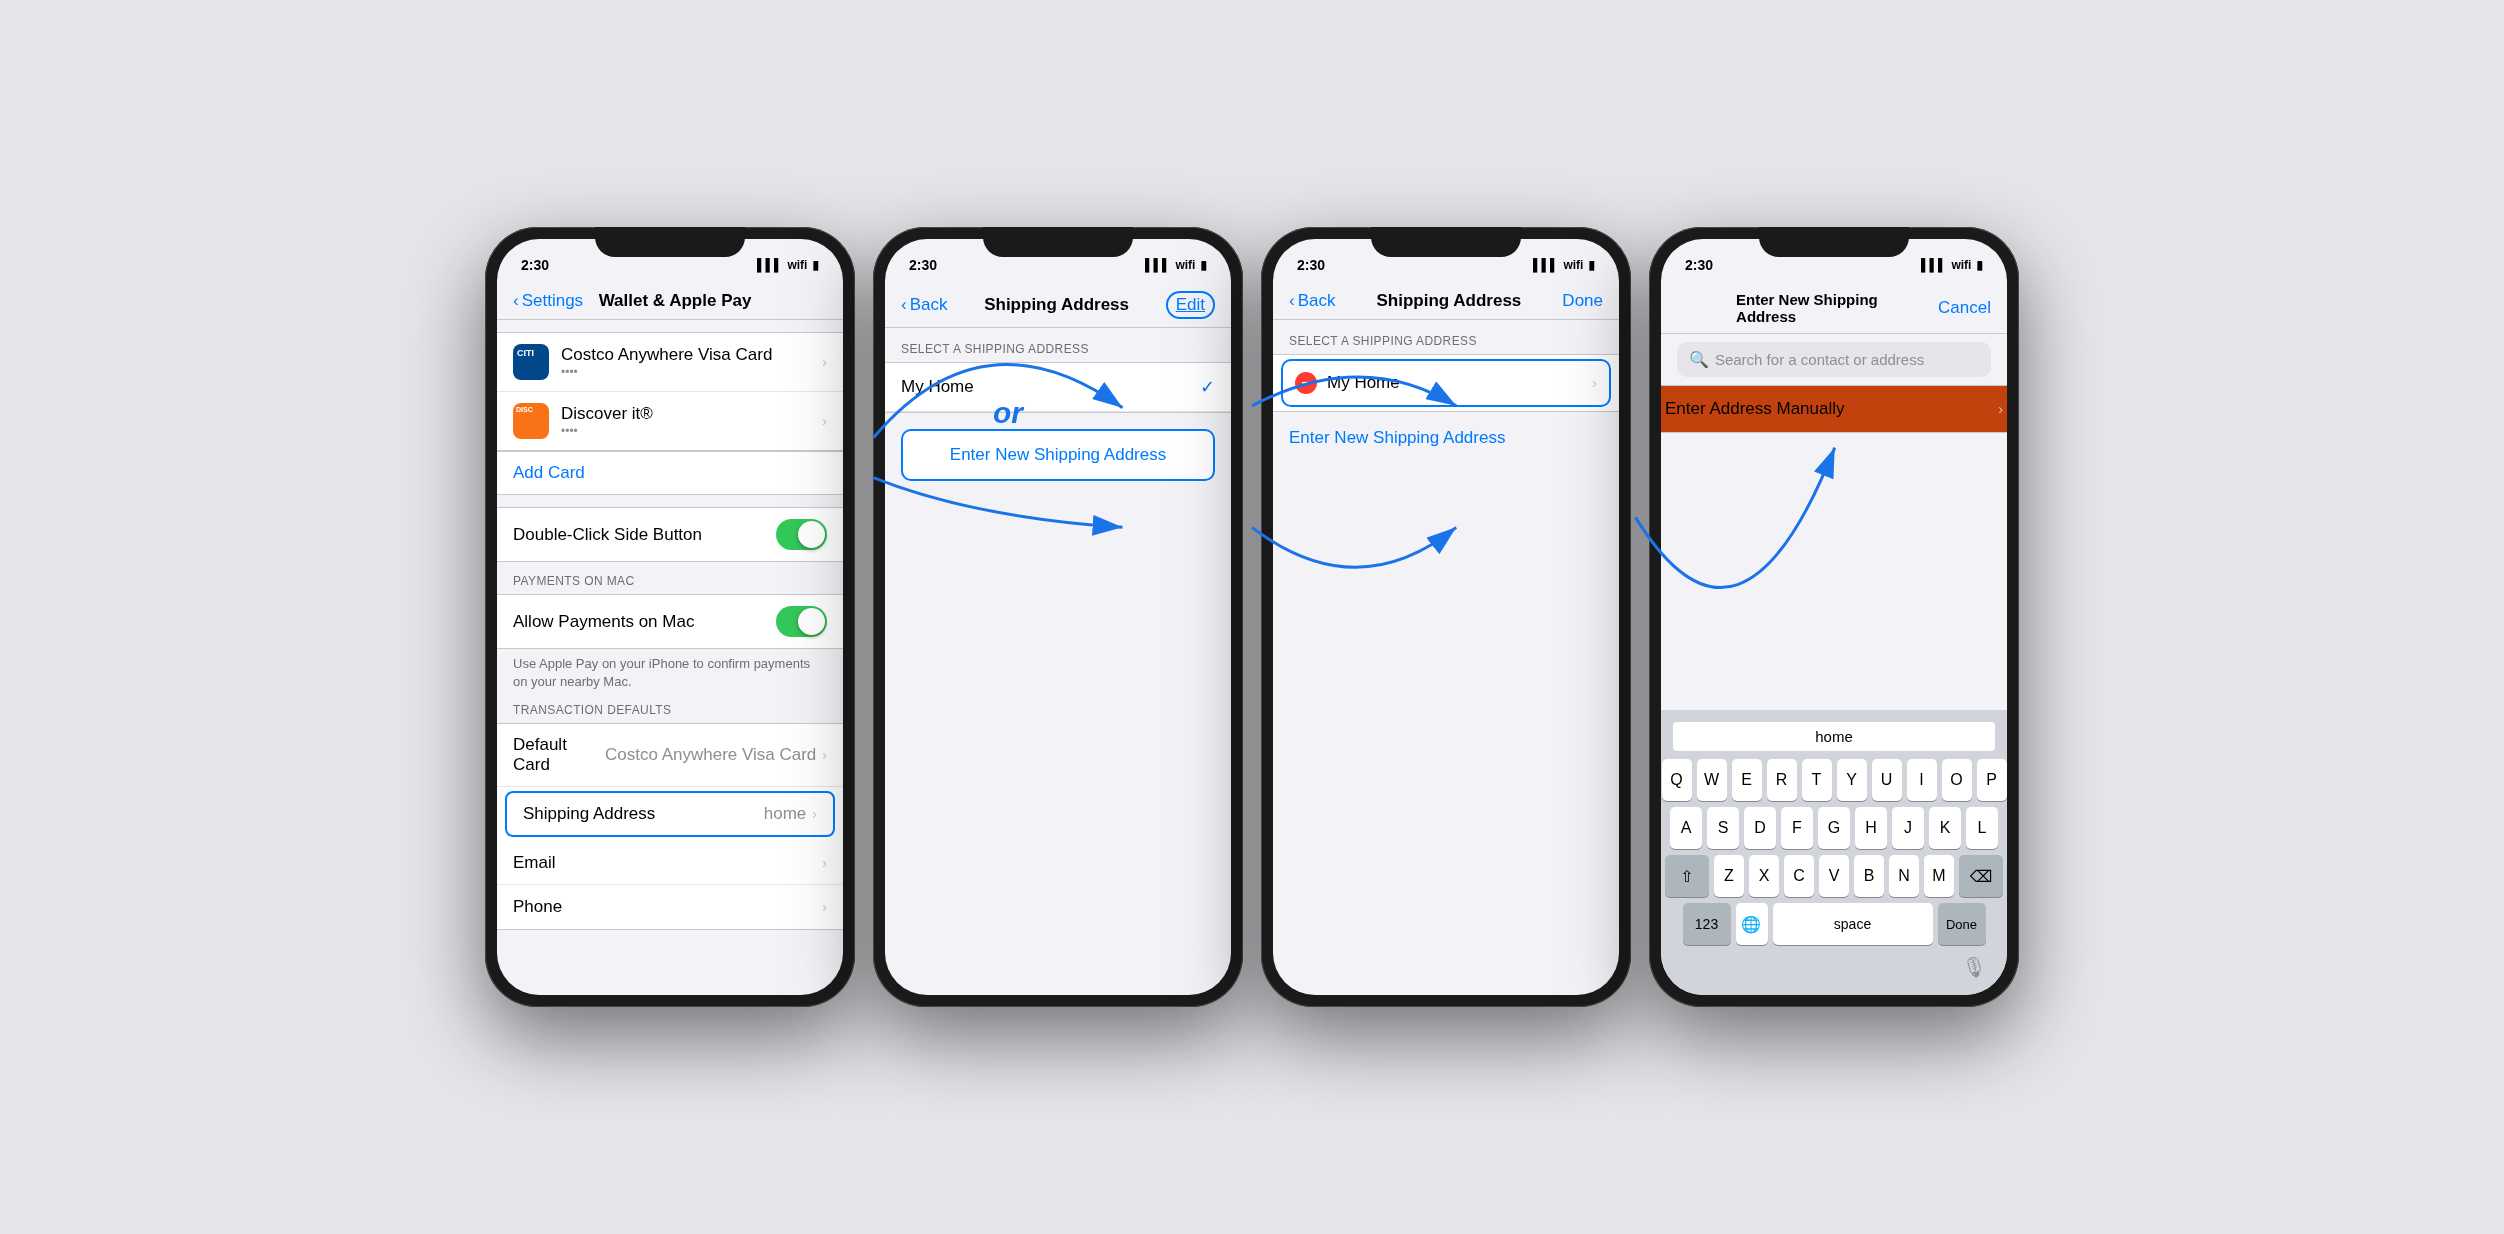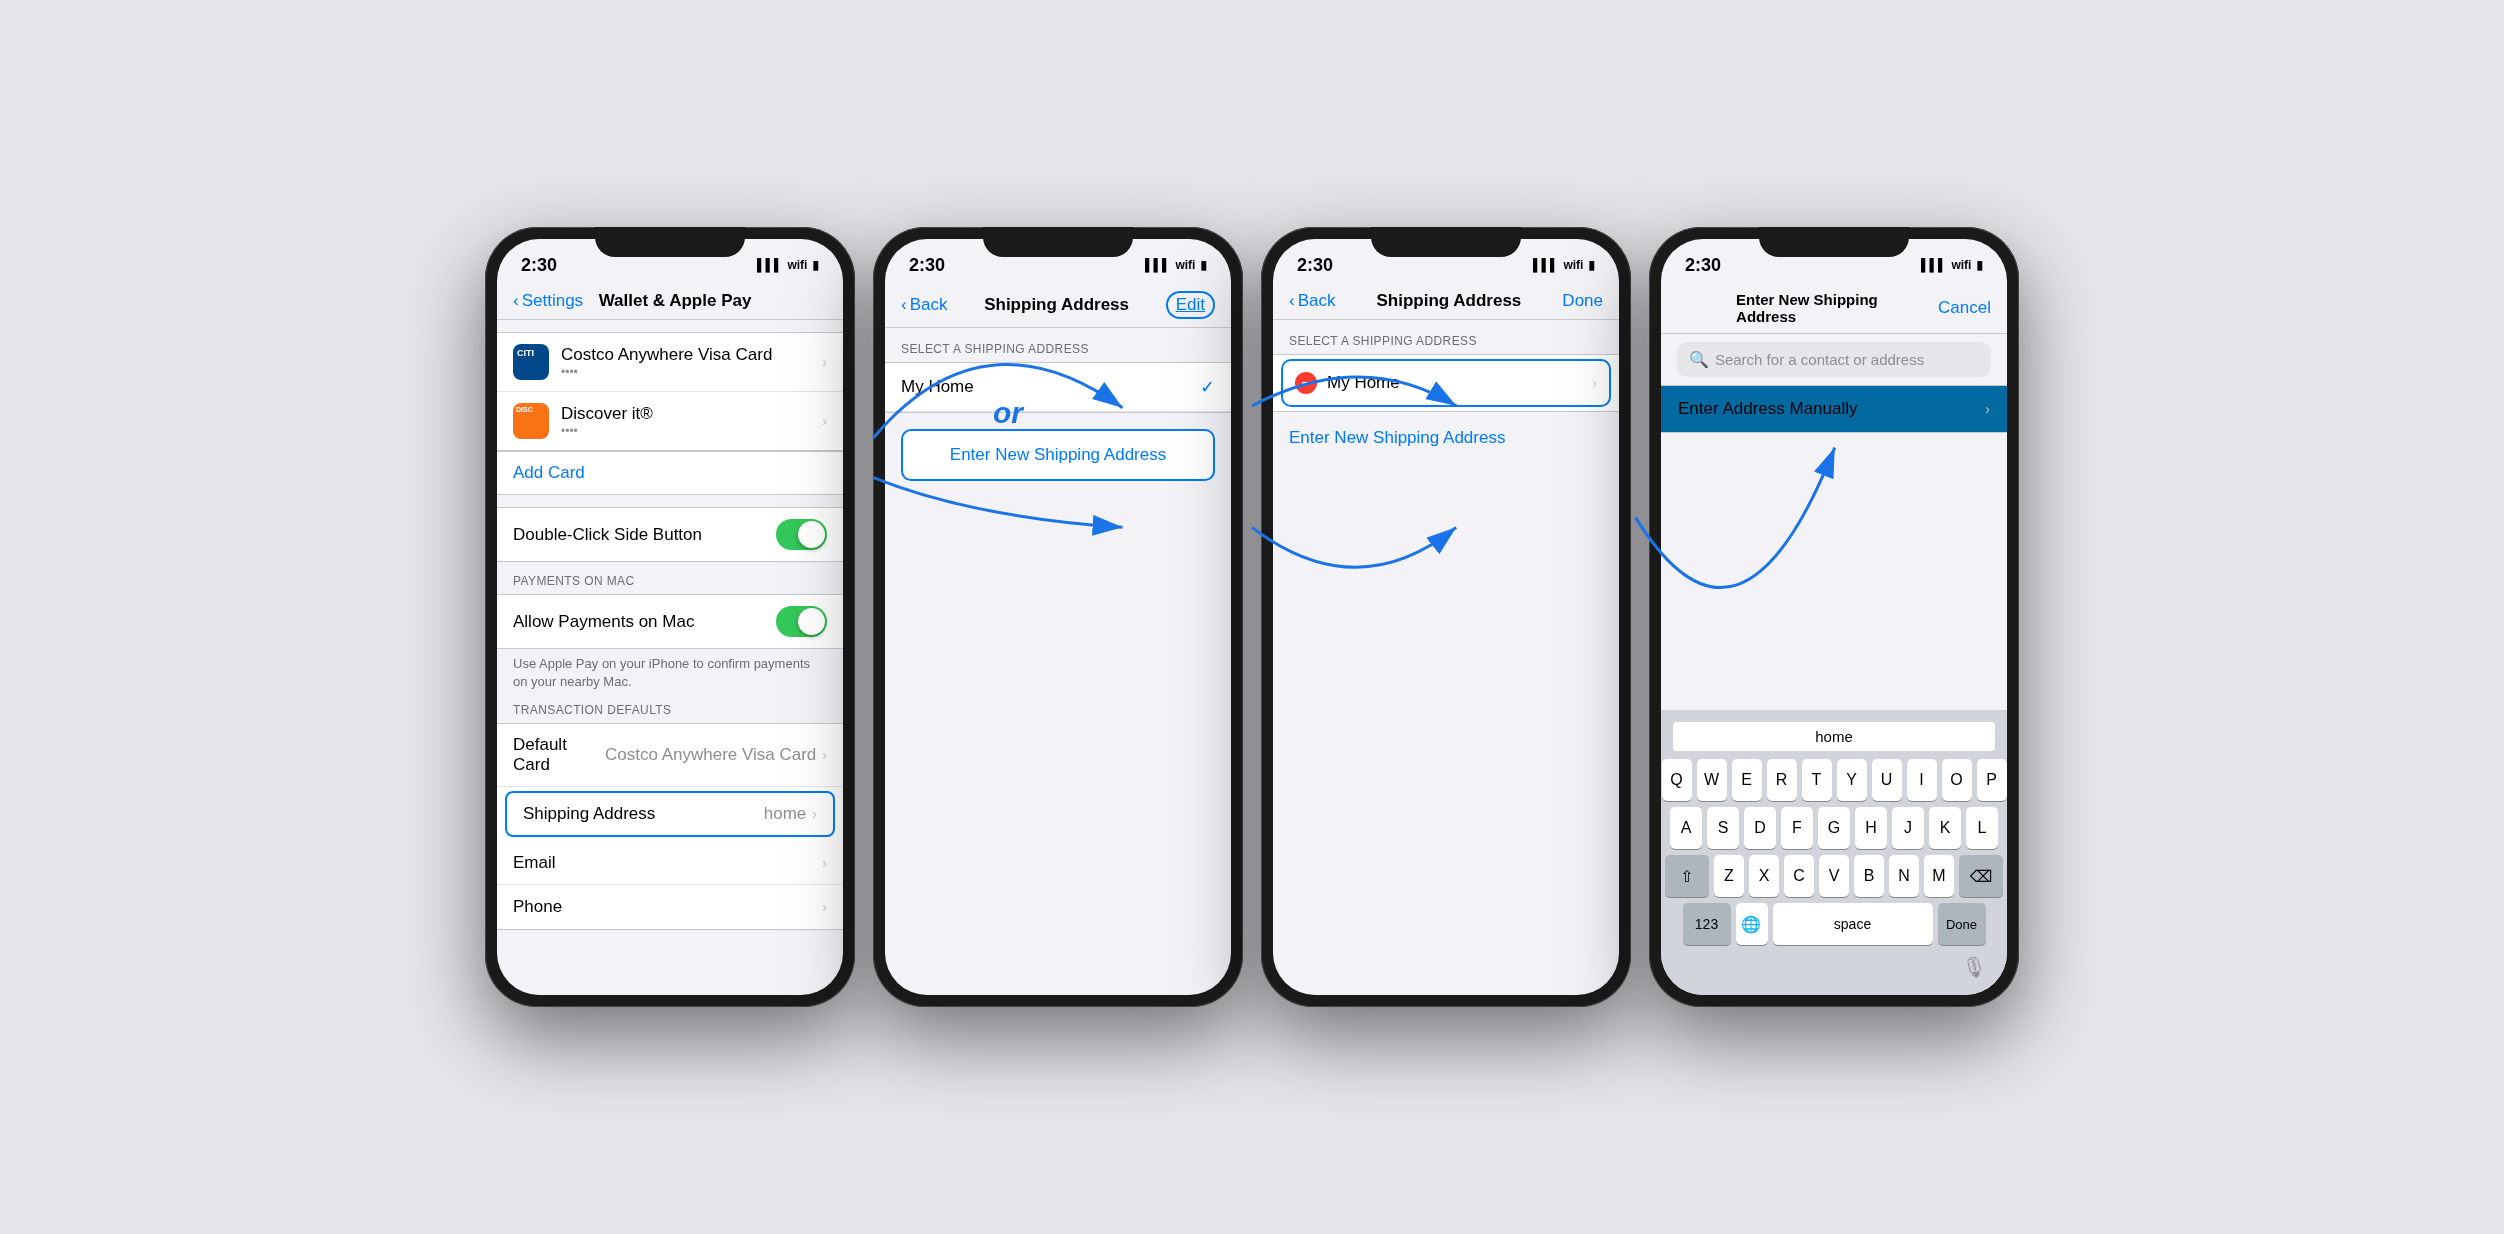--- a/index.html
+++ b/index.html
@@ -55,21 +55,21 @@
       justify-content: space-between;
       align-items: center;
       padding: 12px 24px 4px;
       font-size: 13px;
       font-weight: 600;
       color: #000;
       height: 44px;
       flex-shrink: 0;
     }
 
-    .status-time { font-size: 18px; font-weight: 600; }
+    .status-time { font-size: 14px; font-weight: 600; }
     .status-icons { display: flex; gap: 5px; align-items: center; font-size: 12px; }
 
     
     .nav-bar {
       display: flex;
       justify-content: space-between;
       align-items: center;
       padding: 8px 16px;
       background: rgba(242,242,247,0.95);
       border-bottom: 1px solid #c8c7cc;
@@ -278,22 +278,22 @@
     }
 
     .search-placeholder {
       color: #8e8e93;
       font-size: 15px;
     }
 
     .enter-address-row {
       display: flex;
       align-items: center;
-      padding: 13px 17px;
-      background: #0369a1;
+      padding: 13px 4px;
+      background: #c2410c;
       border-top: 1px solid #c8c7cc;
       border-bottom: 1px solid #c8c7cc;
     }
 
     
     .keyboard {
       background: #d1d5db;
       padding: 8px 4px 16px;
       flex-shrink: 0;
     }

